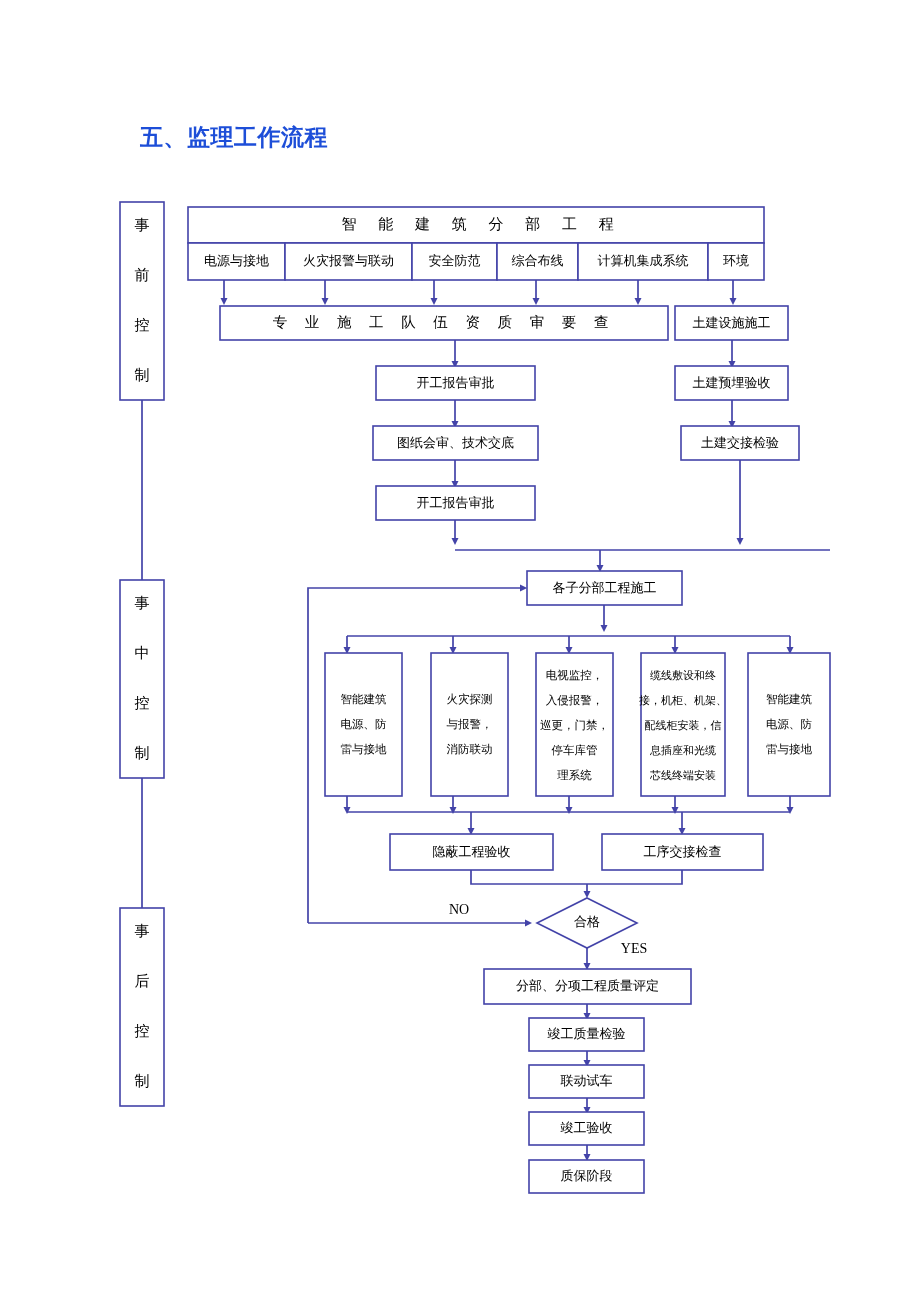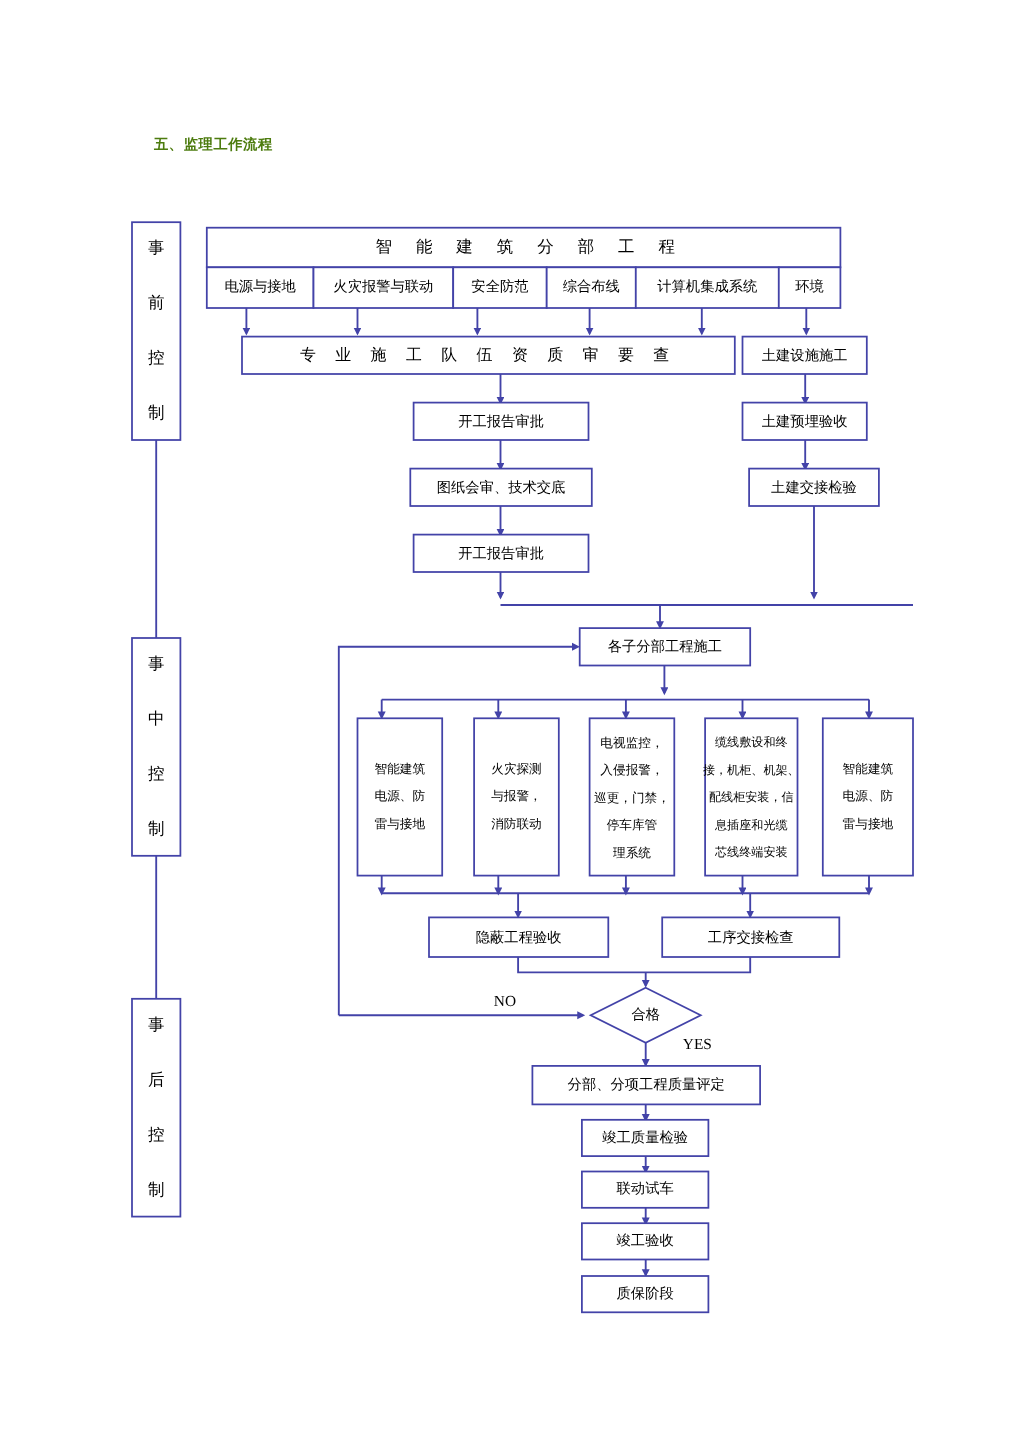--- a/index.html
+++ b/index.html
@@ -19,22 +19,22 @@
     width: 920px;
     height: 1302px;
     background: #ffffff;
   }
   #page-title {
     position: absolute;
     left: 140px;
     top: 122px;
     font-family: "Liberation Sans", "DejaVu Sans", sans-serif;
     font-weight: bold;
-    font-size: 13px;
-    color: #4d7c0f;
+    font-size: 23px;
+    color: #1d4ed8;
     letter-spacing: 0.5px;
     white-space: nowrap;
   }
   #flow-svg {
     position: absolute;
     left: 0;
     top: 0;
   }
   .node-box {
     fill: #ffffff;

